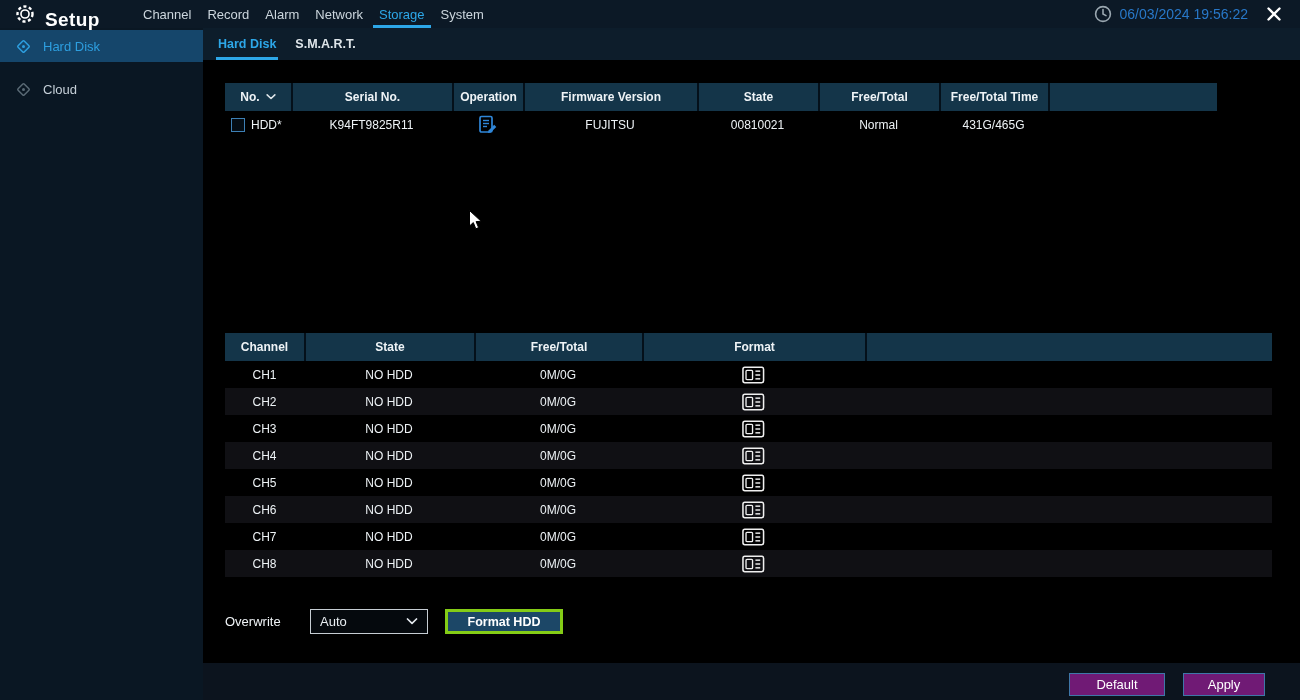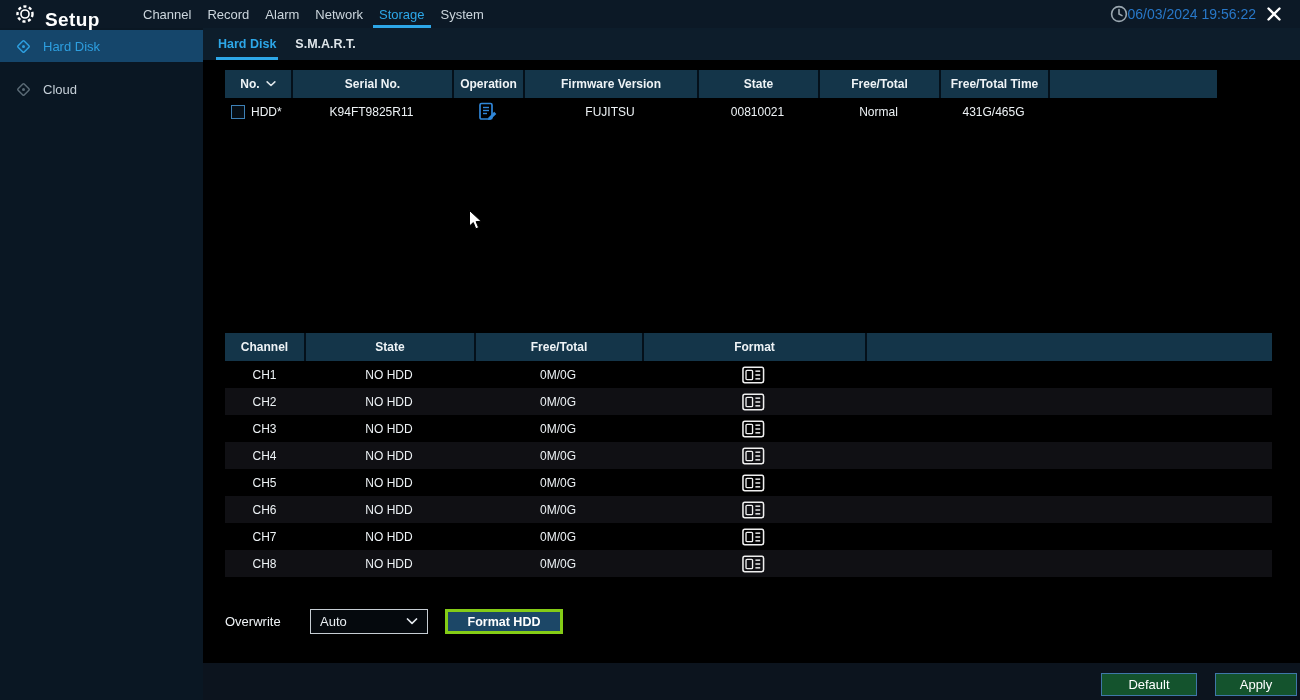--- a/index.html
+++ b/index.html
@@ -12,21 +12,21 @@
   .topbar { position:absolute; left:0; top:0; width:1300px; height:28px;
     background:#0c1926; display:flex; align-items:center; z-index:5; }
   .brand { width:135px; height:100%; display:flex; align-items:center; gap:9px; padding-left:14px; }
   .brand-title { font-size:19px; font-weight:bold; letter-spacing:.4px; color:#fff;margin-top:12px; }
   .menu { display:flex; height:100%; }
   .menu-item { position:relative; height:100%; display:flex; align-items:center;
     padding:0 8px; font-size:13px; color:#ccd6dd; cursor:default; }
   .menu-item.active { color:#2da7e8; }
   .menu-item.active::after { content:""; position:absolute; left:2px; right:2px; bottom:0;
     height:3px; background:#2da7e8; }
-  .topbar-right { margin-left:auto; display:flex; align-items:center; padding-right:18px; }
+  .topbar-right { margin-left:auto; display:flex; align-items:center; gap:8px; padding-right:18px; }
   .datetime { color:#2878c8; font-size:14px; }
   .close-btn { margin-left:10px; display:flex; align-items:center; }
 
   
   .sidebar { position:absolute; left:0; top:28px; width:203px; height:672px;
     background:#0a1723; padding-top:2px; }
   .side-item { height:32px; display:flex; align-items:center; gap:12px;
     padding-left:16px; font-size:13px; color:#c6d0d8; }
   .side-item + .side-item { margin-top:11px; }
   .side-item .s-icon { color:#5a6a75; display:flex; }
@@ -38,21 +38,21 @@
     background:#0d1d2b; display:flex; padding-left:13px; }
   .tab { position:relative; height:100%; display:flex; align-items:center;
     padding:0 2px; margin-right:15px; font-size:12.5px; font-weight:bold; color:#dfe6ea; }
   .tab.active { color:#2da7e8; }
   .tab.active::after { content:""; position:absolute; left:0; right:0; bottom:0;
     height:3px; background:#2da7e8; }
 
   
   .grid-t1 { display:grid; grid-template-columns:66px 161px 71px 174px 121px 121px 109px 169px 1fr; }
   .grid-t2 { display:grid; grid-template-columns:79px 170px 168px 223px 1fr; }
-  .hdd-table { position:absolute; left:225px; top:70px; width:1047px; }
+  .hdd-table { position:absolute; left:225px; top:83px; width:1047px; }
   .ch-table  { position:absolute; left:225px; top:333px; width:1047px; }
   .t-head { height:28px; }
   .h-cell { background:#143549; display:flex; align-items:center; justify-content:center;
     gap:6px; font-size:12px; font-weight:bold; color:#eef3f6; }
   .h-cell + .h-cell { border-left:2px solid #04101a; }
   .t-row { height:28px; }
   .ch-body .t-row { height:27px; }
   .ch-body > div:nth-of-type(even) { background:#101014; }
   .cell { display:flex; align-items:center; justify-content:center; font-size:12px; color:#eef3f6; }
   .no-cell { justify-content:flex-start; padding-left:6px; gap:6px; }
@@ -62,23 +62,23 @@
   .overwrite-row { position:absolute; left:225px; top:609px; height:25px; display:flex; align-items:center; }
   .ow-label { font-size:13px; width:65px; color:#f0f4f7; }
   .dropdown { width:118px; height:25px; border:1px solid #c6cdd3; background:#05090d;
     display:flex; align-items:center; justify-content:space-between; padding:0 9px; font-size:13px;margin-left:20px; }
   .format-hdd-btn { margin-left:17px; width:118px; height:25px; background:#1c4767;
     border:3px solid #84cc16; display:flex; align-items:center; justify-content:center;
     font-size:12.5px; font-weight:bold; color:#fff; }
 
   
   .footer { position:absolute; left:203px; top:663px; width:1097px; height:37px; background:#0c141e; }
-  .footer-btn { position:absolute; top:673px; height:23px; background:#14532d;
+  .footer-btn { position:absolute; top:673px; height:23px; background:#701a75;
     border:1px solid #3f77a8; display:flex; align-items:center; justify-content:center;
-    font-size:13px; color:#fff;margin-left:32px; }
+    font-size:13px; color:#fff; }
   .btn-default { left:1069px; width:96px; }
   .btn-apply { left:1183px; width:82px; }
 
   .cursor { position:absolute; left:468px; top:210px; z-index:20; pointer-events:none; }
   .icon { display:flex; align-items:center; justify-content:center; }
 </style>
 </head>
 <body>
 
 <div class="topbar">

